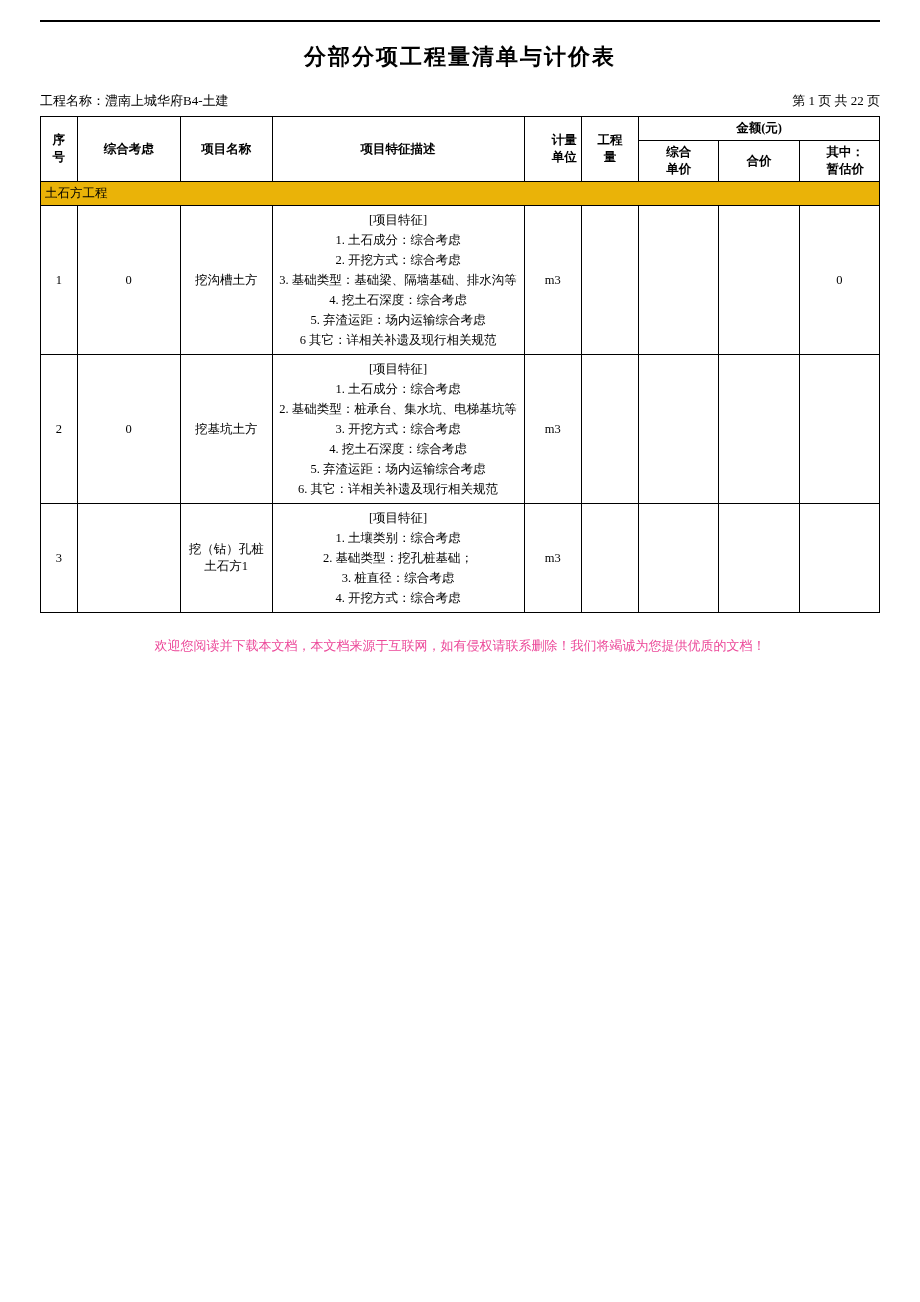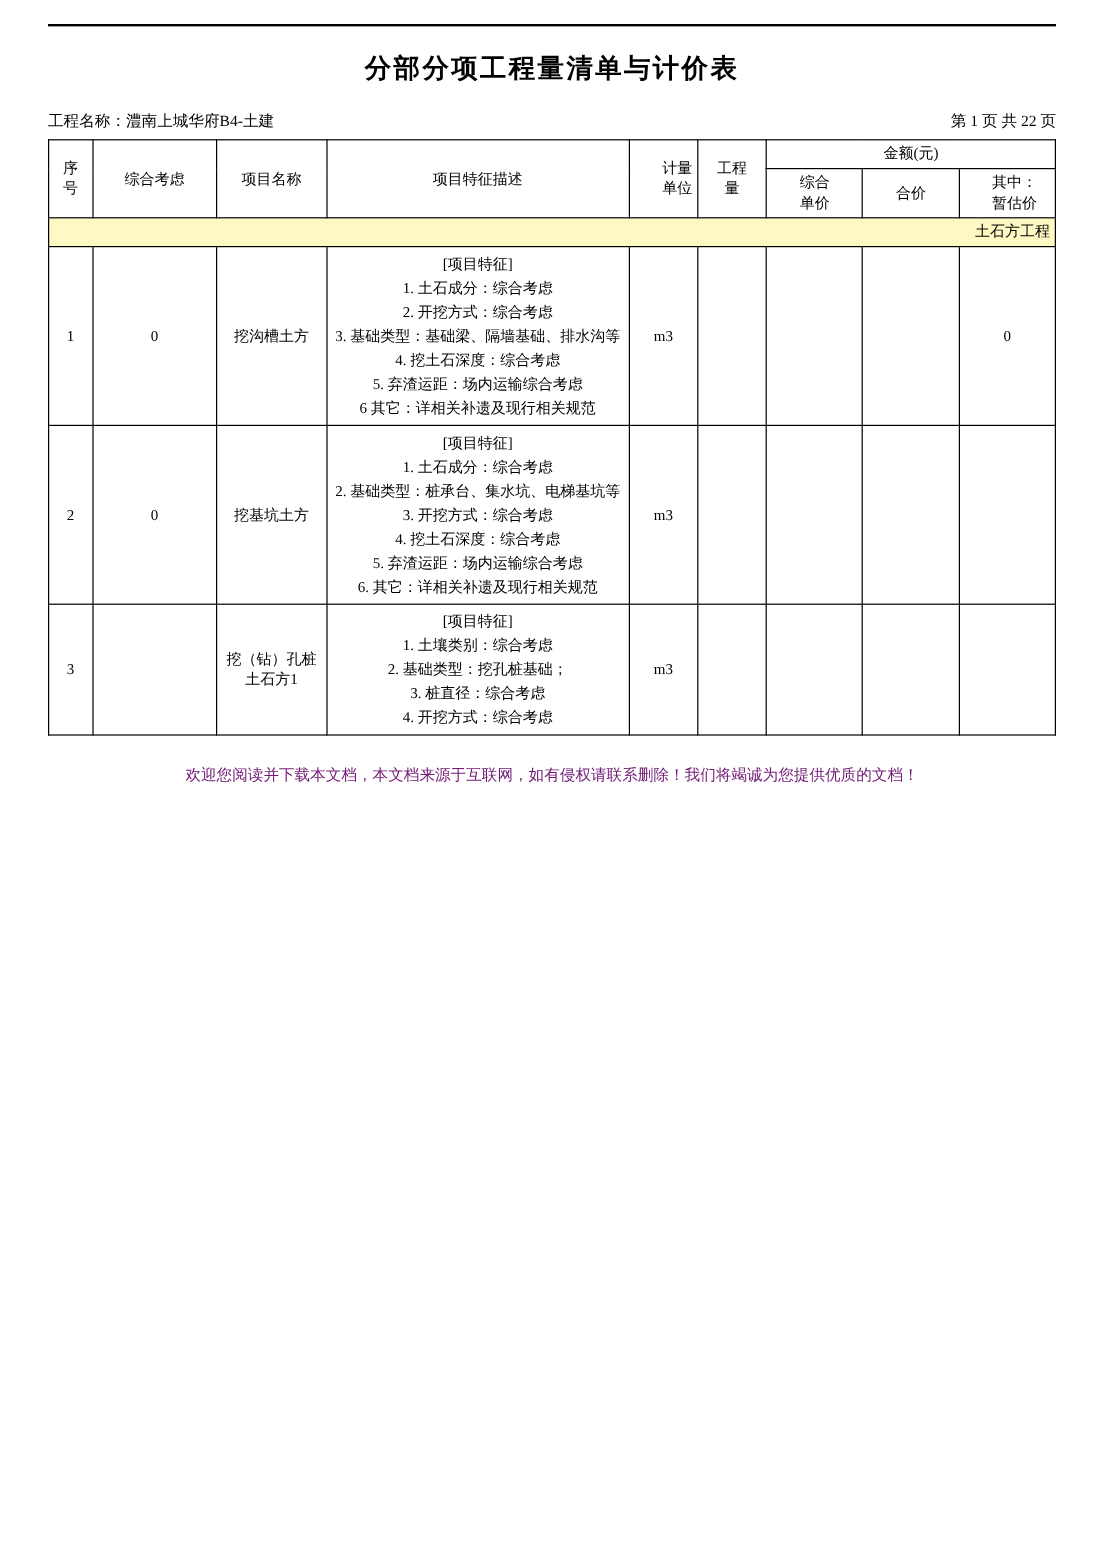--- a/index.html
+++ b/index.html
@@ -35,27 +35,27 @@
       border-collapse: collapse;
       font-size: 12.5px;
     }
     table th, table td {
       border: 1px solid #000;
       text-align: center;
       vertical-align: middle;
       padding: 3px 4px;
     }
     .header-row-1 th {
-      font-weight: normal;
+      font-weight: bold;
       margin-top: 12px;
     }
     .section-header td {
-      text-align: right;
+      text-align: left;
       font-weight: normal;
-      background: #fef9c3;
+      background: #eab308;
     }
     .desc-cell {
       text-align: center;
       vertical-align: top;
       padding: 4px 6px;
       line-height: 1.6;
     }
     .seq-col { width: 32px; }
     .code-col { width: 90px; }
     .name-col { width: 80px; }
@@ -63,21 +63,21 @@
     .unit-col { width: 50px; }
     .qty-col { width: 50px; }
     .price-col { width: 70px; }
     .total-col { width: 70px; }
     .est-col { width: 70px; padding-left: 16px; }
 
     .footer-note {
       text-align: center;
       margin-top: 24px;
       font-size: 13px;
-      color: #701a75;
+      color: #ec4899;
     }
     .seq-th {
       vertical-align: middle;
     }
   </style>
 </head>
 <body>
 
 <div class="top-line"></div>
 

